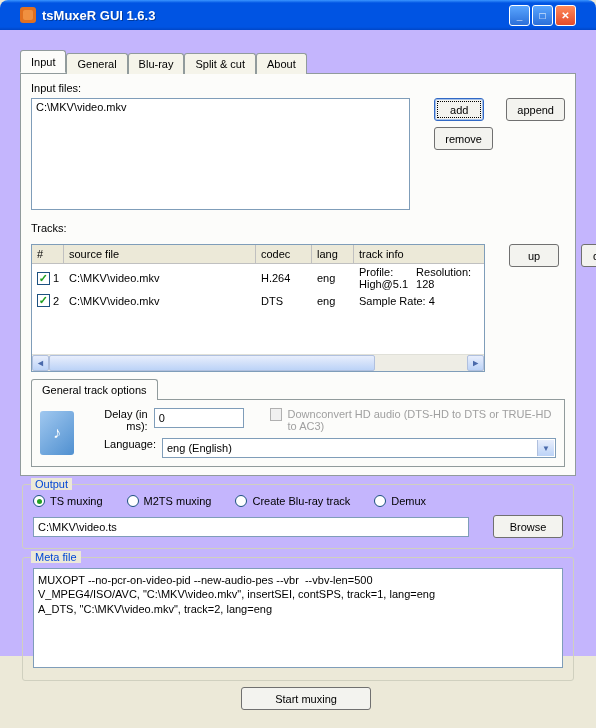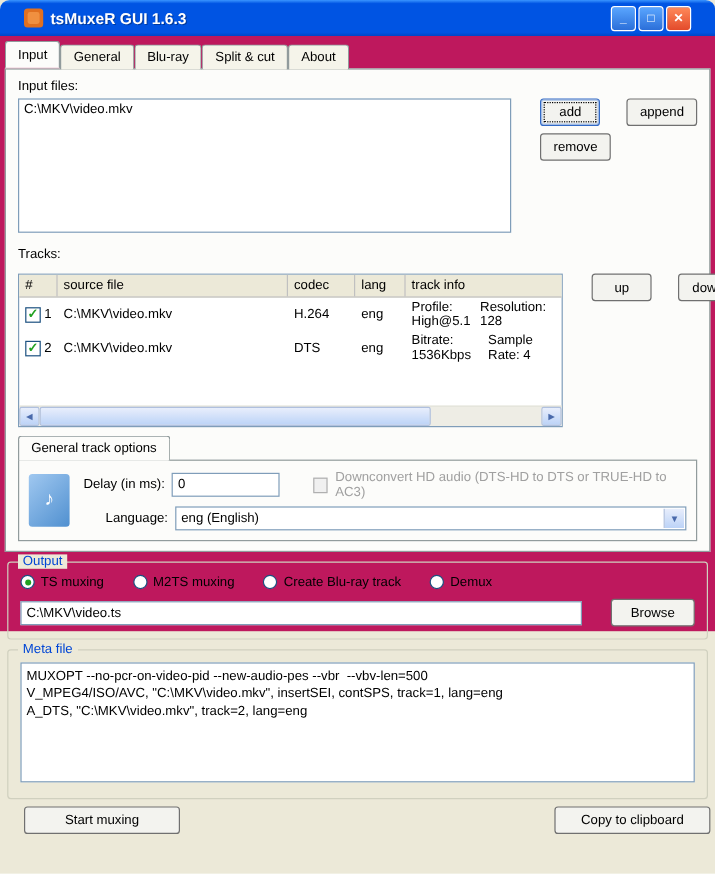--- a/index.html
+++ b/index.html
@@ -8,21 +8,21 @@
 
 .titlebar { height: 30px; background: linear-gradient(to bottom, #3a95ff 0%, #0054e3 10%, #0054e3 90%, #0046c7 100%); display: flex; align-items: center; padding: 0 20px; color: white; font-weight: bold; font-size: 13px; border-radius: 8px 8px 0 0; }
 .titlebar-icon { width: 16px; height: 16px; background: #e07020; border-radius: 3px; margin-right: 6px; position: relative; }
 .titlebar-icon::before { content: ""; position: absolute; inset: 3px; background: #f09040; border-radius: 2px; }
 .title-text { flex: 1; text-shadow: 1px 1px 0 rgba(0,0,0,0.3); }
 .winbtn { width: 21px; height: 21px; margin-left: 2px; border: 1px solid #fff; border-radius: 3px; display: flex; align-items: center; justify-content: center; font-weight: bold; font-size: 10px; color: white; }
 .winbtn.min, .winbtn.max { background: linear-gradient(to bottom, #5aa6ff, #2b6fd9); }
 .winbtn.close { background: linear-gradient(to bottom, #ff8a5a, #e34b2b); }
 
 
-.window-body { background: #be185d; padding: 4px; height: 496px; }
+.window-body { background: #c4b5fd; padding: 20px; height: 626px; }
 
 
 .tabstrip { display: flex; position: relative; z-index: 2; }
 .tab { padding: 4px 10px; background: #f5f4ea; border: 1px solid #919b9c; border-bottom: none; border-radius: 3px 3px 0 0; margin-right: 0; font-size: 11px; cursor: pointer; position: relative; top: 1px; }
 .tab.active { background: #fcfcfa; border-bottom: 1px solid #fcfcfa; z-index: 3; padding-top: 5px; top: 0; }
 .tab:not(.active) { margin-top: 2px; }
 
 .tabpanel { background: #fcfcfa; border: 1px solid #919b9c; padding: 8px 10px; position: relative; }
 
 
@@ -59,21 +59,21 @@
 .sc-track { flex: 1; background: #eeede5; position: relative; }
 .sc-thumb { position: absolute; left: 0; top: 0; bottom: 0; width: 78%; background: linear-gradient(to bottom, #e8eefc, #bcd3f7); border: 1px solid #b0c0de; border-radius: 2px; }
 .tracks-buttons { display: flex; flex-direction: row; gap: 6px; }
 
 
 .track-opts-tab { display: inline-block; padding: 4px 10px; background: #fcfcfa; border: 1px solid #919b9c; border-bottom: none; border-radius: 3px 3px 0 0; font-size: 11px; margin-top: 6px; position: relative; top: 1px; z-index: 2; }
 .track-opts-panel { border: 1px solid #919b9c; background: #fcfcfa; padding: 8px; display: flex; align-items: center; gap: 10px; }
 .opts-icon { width: 34px; height: 44px; background: linear-gradient(135deg, #a0c8f0, #5090d0); border-radius: 3px; position: relative; display: flex; align-items: center; justify-content: center; }
 .opts-icon::after { content:"♪"; color: white; font-size: 16px; }
 .opts-fields { flex: 1; display: flex; flex-direction: column; gap: 6px; }
-.opts-row { display: flex; align-items: center; gap: 6px; }
+.opts-row { display: flex; align-items: flex-start; gap: 6px; }
 .field-lbl { width: 72px; text-align: right; }
 .txtfield { height: 20px; border: 1px solid #7f9db9; padding: 0 4px; font-family: inherit; font-size: 11px; background: white; }
 .disabled-chk { width: 13px; height: 13px; border: 1px solid #b0b0b0; background: #f0f0f0; }
 .disabled-txt { color: #a0a0a0; }
 .combo { height: 20px; border: 1px solid #7f9db9; background: white; display: flex; align-items: center; padding: 0 4px; flex: 1; position: relative; }
 .combo-arrow { position: absolute; right: 1px; top: 1px; bottom: 1px; width: 17px; background: linear-gradient(to bottom, #e8eefc, #bcd3f7); border-left: 1px solid #b0c0de; display: flex; align-items: center; justify-content: center; color: #4a6aab; font-size: 8px; }
 
 
 .fieldset { border: 1px solid #d0d0bf; border-radius: 3px; padding: 10px 10px 10px 10px; margin: 8px 2px 0 2px; position: relative; }
 .fieldset-legend { position: absolute; top: -7px; left: 8px; background: #ece9d8; padding: 0 4px; color: #0046d5; }
@@ -81,21 +81,21 @@
 .radio-item { display: flex; align-items: center; gap: 5px; }
 .radio { width: 12px; height: 12px; border: 1px solid #1c5180; border-radius: 50%; background: white; display: flex; align-items: center; justify-content: center; }
 .radio.checked::after { content: ""; width: 5px; height: 5px; border-radius: 50%; background: #21a121; }
 .out-path-row { display: flex; gap: 8px; align-items: center; }
 .out-path-row .txtfield { flex: 1; }
 
 
 .meta-text { width: 100%; height: 100px; border: 1px solid #7f9db9; background: white; padding: 4px; font-family: inherit; font-size: 11px; resize: none; line-height: 1.3; }
 
 
-.bottom-btns { display: flex; justify-content: space-between; gap: 12px; margin-top: 6px; }
+.bottom-btns { display: flex; justify-content: center; gap: 12px; margin-top: 6px; }
 .bottom-btns .btn { min-width: 130px; }
 
 </style>
 </head>
 <body>
 
 <div class="titlebar">
   <span class="titlebar-icon"></span>
   <span class="title-text">tsMuxeR GUI 1.6.3</span>
   <span class="winbtn min">_</span>
@@ -162,21 +162,20 @@
               <div class="col-chk">
                   <span class="chk">
                     <span class="chk-mark">✓</span>
                   </span>
                   <span>2</span>
                 </div>
               <div class="col-src">C:\MKV\video.mkv</div>
               <div class="col-codec">DTS</div>
               <div class="col-lang">eng</div>
               <div class="col-info">
-                  <span>Bitrate: 1536Kbps</span>
                   <span>Sample Rate: 4</span>
                 </div>
             </div>
           </div>
           <div class="hscroll">
             <div class="sc-btn">◄</div>
             <div class="sc-track">
                 <div class="sc-thumb"></div>
               </div>
             <div class="sc-btn">►</div>
@@ -242,16 +241,15 @@
 
   <div class="fieldset">
     <span class="fieldset-legend">Meta file</span>
     <textarea class="meta-text" readonly="" style="">MUXOPT --no-pcr-on-video-pid --new-audio-pes --vbr  --vbv-len=500
 V_MPEG4/ISO/AVC, "C:\MKV\video.mkv", insertSEI, contSPS, track=1, lang=eng
 A_DTS, "C:\MKV\video.mkv", track=2, lang=eng</textarea>
   </div>
 
   <div class="bottom-btns">
     <button class="btn">Start muxing</button>
-    <button class="btn">Copy to clipboard</button>
   </div>
 
 </div>
 
 </body></html>

